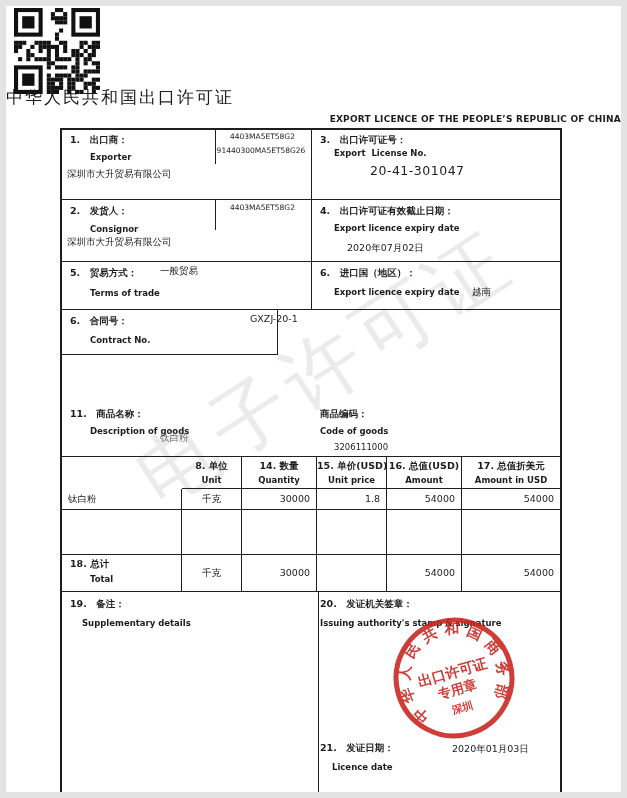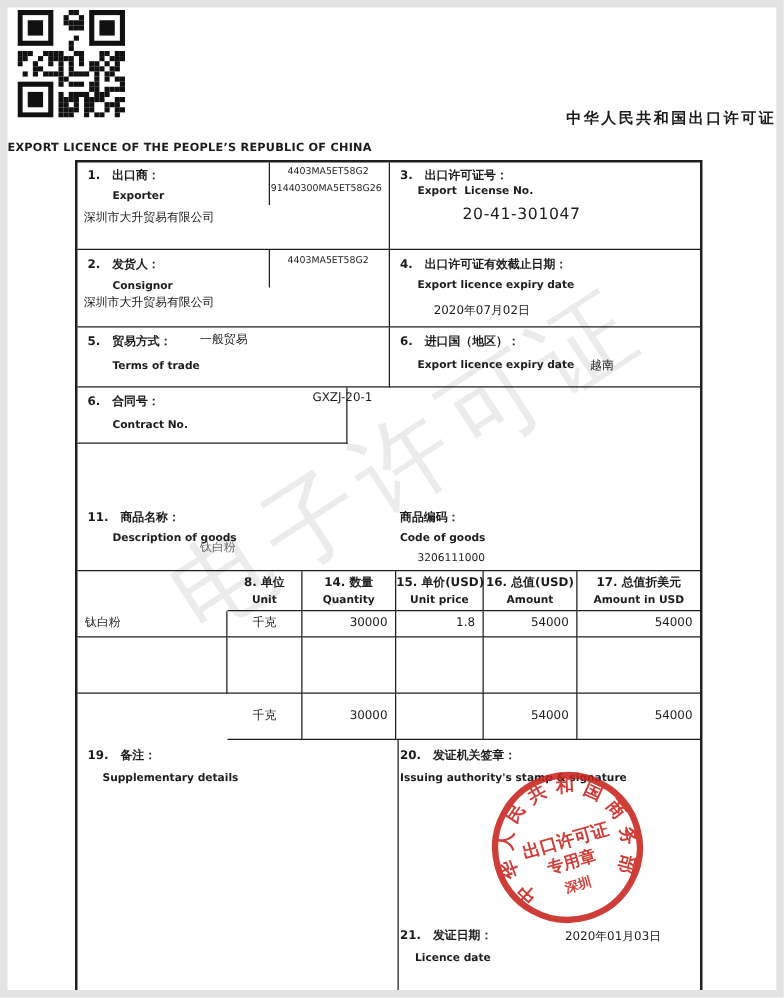--- a/index.html
+++ b/index.html
@@ -3,23 +3,23 @@
 <meta charset="utf-8">
 <style>
   html,body{margin:0;padding:0}
   body{
     width:627px;height:798px;position:relative;background:#e3e3e3;
     font-family:"DejaVu Sans","Liberation Sans",sans-serif;color:#1c1c1c;
     -webkit-font-smoothing:antialiased;
   }
   .page{position:absolute;left:6px;top:6px;width:615px;height:786px;background:#ffffff;overflow:hidden}
   .qr{position:absolute;left:8px;top:2px;width:86px;height:86px}
-  .doc-title{position:absolute;left:0;top:80px;width:100%;text-align:right;
-    font-size:12px;font-weight:bold;letter-spacing:2px;white-space:pre}
-  .doc-sub{position:absolute;left:0;top:108px;width:100%;text-align:left;
+  .doc-title{position:absolute;left:0;top:80px;width:100%;text-align:left;
+    font-size:17px;font-weight:normal;letter-spacing:2px;white-space:pre}
+  .doc-sub{position:absolute;left:0;top:108px;width:100%;text-align:right;
     font-size:9px;font-weight:bold;letter-spacing:.2px;white-space:pre}
   .form{position:absolute;left:54px;top:122px;width:498px;height:662px;
     border:2px solid #1f1f1f;box-sizing:content-box}
   .cell{position:absolute;box-sizing:border-box}
   .br{border-right:1.5px solid #1f1f1f}
   .bb{border-bottom:1.5px solid #1f1f1f}
   .abs{position:absolute;white-space:pre}
   .zh{font-weight:bold;font-size:9.5px;white-space:pre}
   .en{font-weight:bold;font-size:8.5px;white-space:pre}
   .val{font-size:9.5px;white-space:pre}
@@ -282,20 +282,24 @@
     <div class="cell br bb val num-r" style="left:325px;top:359px;width:75px;height:21px;line-height:20px">54000</div>
     <div class="cell bb val num-r" style="left:400px;top:359px;width:98px;height:21px;line-height:20px">54000</div>
 
     <div class="cell br bb" style="left:0;top:380px;width:120px;height:45px"></div>
     <div class="cell br bb" style="left:120px;top:380px;width:60px;height:45px"></div>
     <div class="cell br bb" style="left:180px;top:380px;width:75px;height:45px"></div>
     <div class="cell br bb" style="left:255px;top:380px;width:70px;height:45px"></div>
     <div class="cell br bb" style="left:325px;top:380px;width:75px;height:45px"></div>
     <div class="cell bb" style="left:400px;top:380px;width:98px;height:45px"></div>
 
+    <div class="cell br bb" style="left:0;top:425px;width:120px;height:37px">
+      <span class="abs zh" style="left:8px;top:3px">18. 总计</span>
+      <span class="abs en" style="left:28px;top:19px">Total</span>
+    </div>
     <div class="cell br bb val" style="left:120px;top:425px;width:60px;height:37px;line-height:36px;text-align:center">千克</div>
     <div class="cell br bb val num-r" style="left:180px;top:425px;width:75px;height:37px;line-height:36px">30000</div>
     <div class="cell br bb val num-r" style="left:255px;top:425px;width:70px;height:37px;line-height:36px"></div>
     <div class="cell br bb val num-r" style="left:325px;top:425px;width:75px;height:37px;line-height:36px">54000</div>
     <div class="cell bb val num-r" style="left:400px;top:425px;width:98px;height:37px;line-height:36px">54000</div>
 
     <div class="cell br" style="left:0;top:462px;width:257px;height:200px">
       <span class="abs zh" style="left:8px;top:6px">19.　备注：</span>
       <span class="abs en" style="left:20px;top:26px">Supplementary details</span>
     </div>

